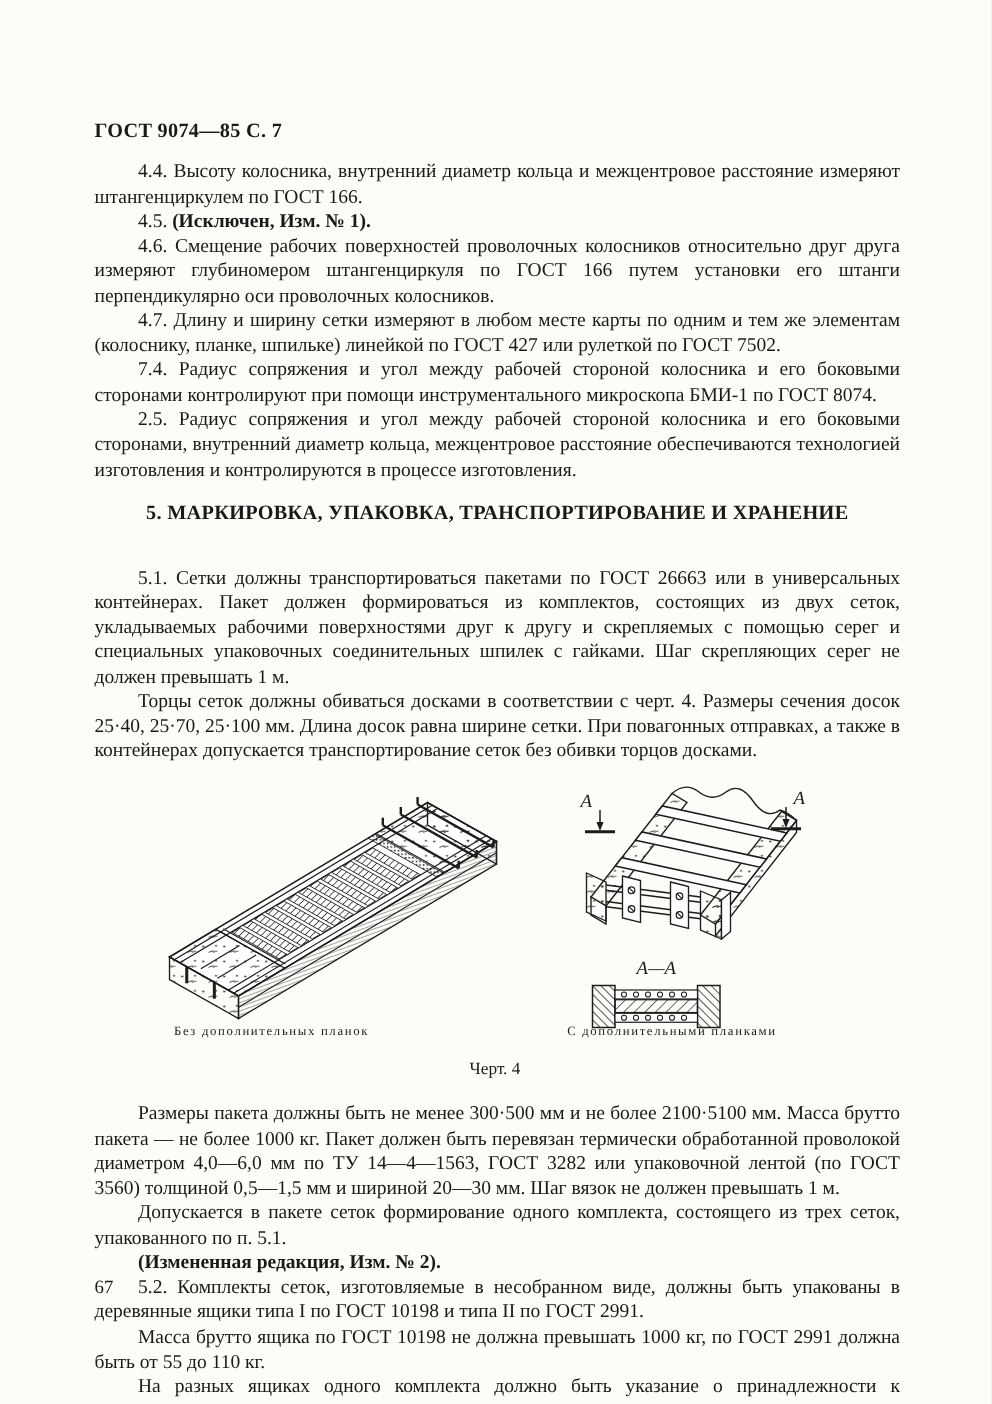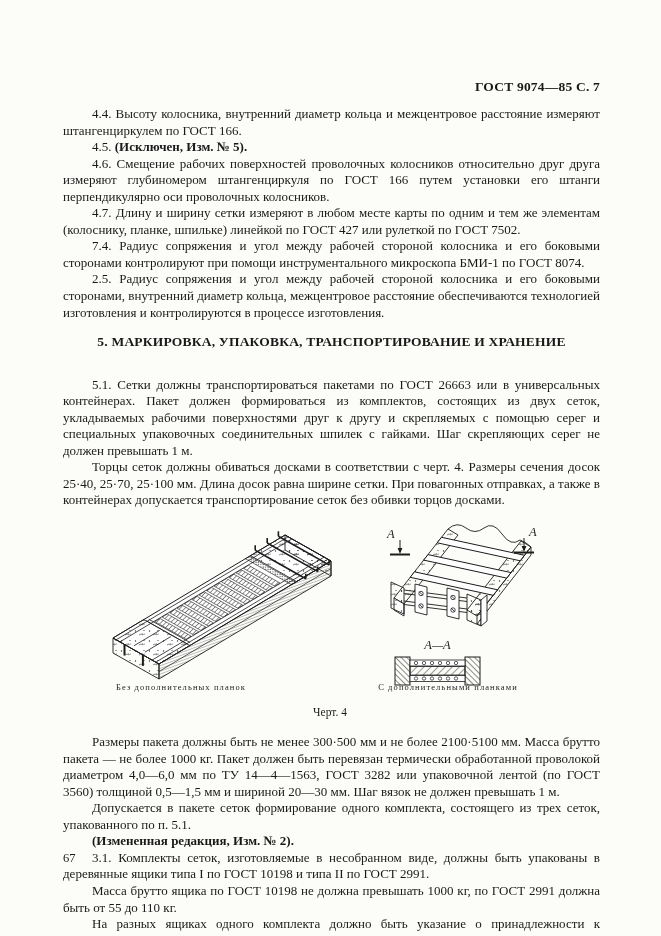--- a/index.html
+++ b/index.html
@@ -4,21 +4,21 @@
 <style>
   html,body{margin:0;padding:0;background:#e8e8e6;}
   .page{
     position:relative;width:661px;height:936px;margin:0 auto;
     background:#fcfcf9;color:#191919;
     font-family:"Liberation Serif","DejaVu Serif",serif;
     overflow:hidden;
   }
   .hdr{
     position:absolute;top:79px;left:63px;width:537px;
-    text-align:right;font-weight:700;font-size:13.5px;letter-spacing:.2px;
+    text-align:left;font-weight:700;font-size:13.5px;letter-spacing:.2px;
   }
   .col{
     position:absolute;top:106px;left:63px;width:537px;
     font-size:13px;line-height:16.55px;text-align:justify;
   }
   .col p{margin:0;text-indent:29px;}
   .col p.bold{font-weight:700;}
   h2.h5{
     margin:13px 0 26px;text-align:center;text-indent:0;
     font-size:13.5px;font-weight:700;letter-spacing:.2px;
@@ -36,21 +36,21 @@
 </style>
 </head>
 <body>
 
 <div class="page">
 
   <div class="hdr">ГОСТ 9074—85 С. 7</div>
 
   <div class="col">
     <p>4.4. Высоту колосника, внутренний диаметр кольца и межцентровое расстояние измеряют штангенциркулем по ГОСТ 166.</p>
-    <p><span>4.5. </span><b>(Исключен, Изм. № 5).</b></p>
+    <p><span>4.5. </span><b>(Исключен, Изм. № 1).</b></p>
     <p>4.6. Смещение рабочих поверхностей проволочных колосников относительно друг друга измеряют глубиномером штангенциркуля по ГОСТ 166 путем установки его штанги перпендикулярно оси проволочных колосников.</p>
     <p>4.7. Длину и ширину сетки измеряют в любом месте карты по одним и тем же элементам (колоснику, планке, шпильке) линейкой по ГОСТ 427 или рулеткой по ГОСТ 7502.</p>
     <p>7.4. Радиус сопряжения и угол между рабочей стороной колосника и его боковыми сторонами контролируют при помощи инструментального микроскопа БМИ-1 по ГОСТ 8074.</p>
     <p>2.5. Радиус сопряжения и угол между рабочей стороной колосника и его боковыми сторонами, внутренний диаметр кольца, межцентровое расстояние обеспечиваются технологией изготовления и контролируются в процессе изготовления.</p>
 
     <h2 class="h5">5. МАРКИРОВКА, УПАКОВКА, ТРАНСПОРТИРОВАНИЕ И ХРАНЕНИЕ</h2>
 
     <p>5.1. Сетки должны транспортироваться пакетами по ГОСТ 26663 или в универсальных контейнерах. Пакет должен формироваться из комплектов, состоящих из двух сеток, укладываемых рабочими поверхностями друг к другу и скрепляемых с помощью серег и специальных упаковочных соединительных шпилек с гайками. Шаг скрепляющих серег не должен превышать 1 м.</p>
     <p>Торцы сеток должны обиваться досками в соответствии с черт. 4. Размеры сечения досок 25·40, 25·70, 25·100 мм. Длина досок равна ширине сетки. При повагонных отправках, а также в контейнерах допускается транспортирование сеток без обивки торцов досками.</p>
 
@@ -213,20 +213,20 @@
 
         <text class="cap" x="118" y="172" text-anchor="middle">Без дополнительных планок</text>
         <text class="cap" x="385" y="172" text-anchor="middle">С дополнительными планками</text>
         <text class="figcap" x="267" y="198" text-anchor="middle">Черт. 4</text>
       </svg>
     </figure>
 
     <p>Размеры пакета должны быть не менее 300·500 мм и не более 2100·5100 мм. Масса брутто пакета — не более 1000 кг. Пакет должен быть перевязан термически обработанной проволокой диаметром 4,0—6,0 мм по ТУ 14—4—1563, ГОСТ 3282 или упаковочной лентой (по ГОСТ 3560) толщиной 0,5—1,5 мм и шириной 20—30 мм. Шаг вязок не должен превышать 1 м.</p>
     <p>Допускается в пакете сеток формирование одного комплекта, состоящего из трех сеток, упакованного по п. 5.1.</p>
     <p class="bold">(Измененная редакция, Изм. № 2).</p>
-    <p>3.1. Комплекты сеток, изготовляемые в несобранном виде, должны быть упакованы в деревянные ящики типа I по ГОСТ 10198 и типа II по ГОСТ 2991.</p>
+    <p>5.2. Комплекты сеток, изготовляемые в несобранном виде, должны быть упакованы в деревянные ящики типа I по ГОСТ 10198 и типа II по ГОСТ 2991.</p>
     <p>Масса брутто ящика по ГОСТ 10198 не должна превышать 1000 кг, по ГОСТ 2991 должна быть от 55 до 110 кг.</p>
     <p>На разных ящиках одного комплекта должно быть указание о принадлежности к комплекту.</p>
   </div>
 
   <div class="pageno">67</div>
 
 </div>
 
 </body></html>

